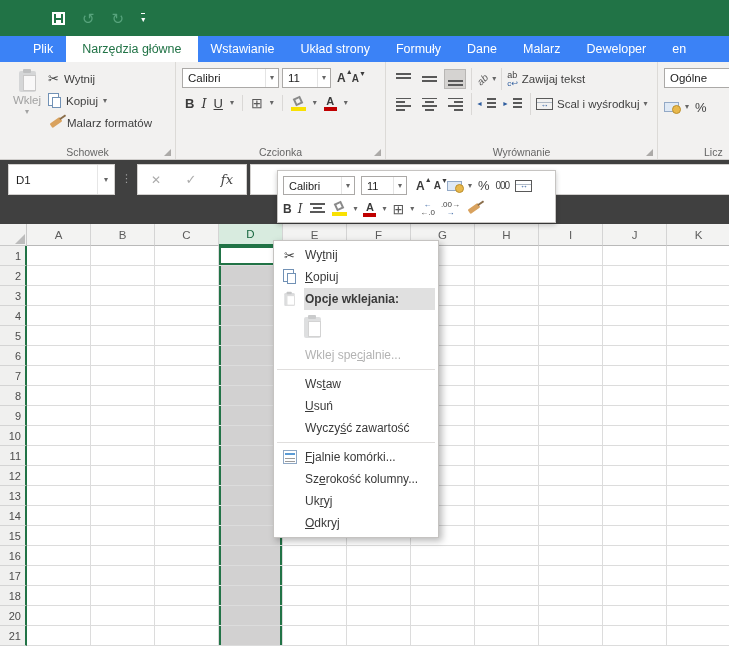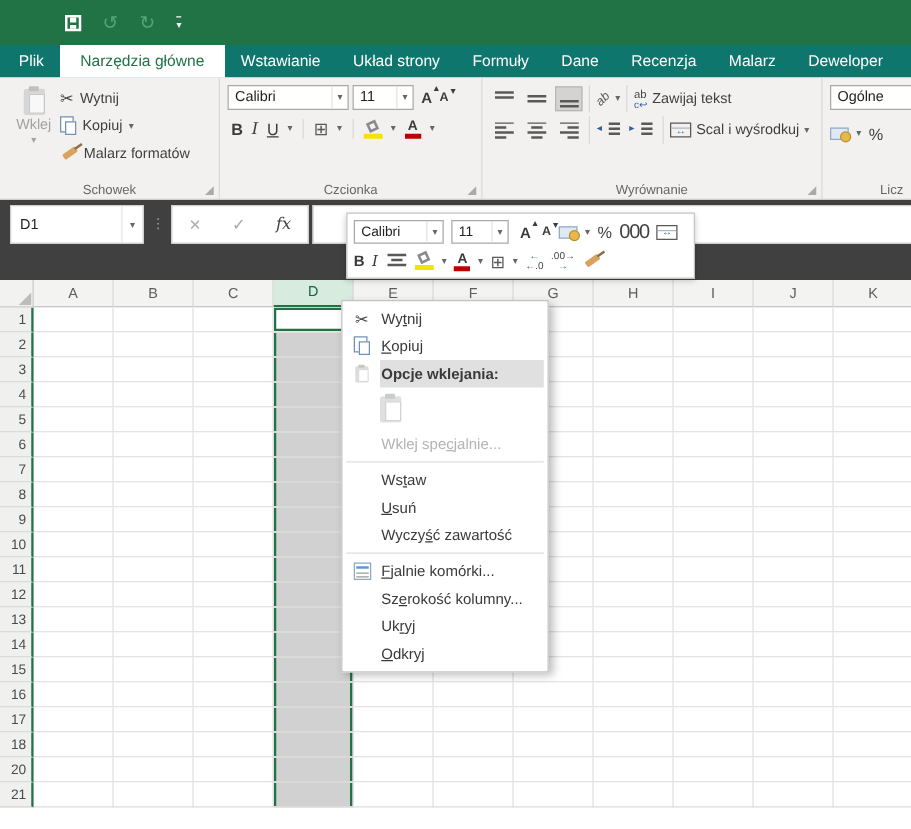--- a/index.html
+++ b/index.html
@@ -9,21 +9,21 @@
 
   
   .titlebar{height:36px;background:#217346;display:flex;align-items:center;padding-left:52px;gap:17px;}
   .floppy{width:13px;height:13px;border:2px solid #fff;position:relative;}
   .floppy::before{content:"";position:absolute;top:0;left:2px;width:5px;height:4px;background:#fff;}
   .floppy::after{content:"";position:absolute;bottom:0;left:2px;width:5px;height:3px;background:#fff;}
   .undoredo{color:#57a37c;font-size:15px;line-height:1;}
   .qat-dd{color:#fff;font-size:8px;border-top:1px solid #fff;padding-top:2px;line-height:1;}
 
   
-  .tabrow{height:26px;background:#0f766e;display:flex;align-items:stretch;padding-left:2px;}
+  .tabrow{height:26px;background:#3b82f6;display:flex;align-items:stretch;padding-left:20px;}
   .tab{color:#fff;font-size:12.5px;padding:6px 13px 0 13px;white-space:nowrap;}
   .tab.active{background:#fff;color:#217346;padding-left:16px;padding-right:16px;}
 
   
   .ribbon{height:98px;background:#f2f1f0;border-bottom:1px solid #cfcdcb;display:flex;}
   .rgroup{position:relative;border-right:1px solid #dcdad7;padding:6px 4px 16px 6px;flex:none;}
   .glabel{position:absolute;bottom:1px;left:0;right:0;text-align:center;font-size:10.5px;color:#666;}
   .launcher{position:absolute;bottom:3px;right:4px;width:0;height:0;
             border-left:7px solid transparent;border-bottom:7px solid #9a9896;opacity:.8;}
   .rtext{font-size:11.5px;color:#3f3f3f;}
@@ -114,21 +114,21 @@
   .cell.active{background:#fff;box-shadow:inset 0 0 0 2px #217346;}
 
   
   .minibar{position:absolute;left:277px;top:170px;width:279px;height:53px;background:#fff;
            border:1px solid #c6c4c2;box-shadow:0 2px 5px rgba(0,0,0,.22);z-index:20;padding:3px 5px;}
   .mrow{display:flex;align-items:center;gap:6px;height:23px;}
   .minibar .combo{height:19px;font-size:11px;}
   .minibar .fbtn{font-size:12px;}
   .decbtn{font-size:8px;color:#444;line-height:1;text-align:center;}
   .decbtn span{color:#2e5d9e;}
-  .m000{font-size:16px;color:#3f3f3f;letter-spacing:-1px;}
+  .m000{font-size:10px;color:#3f3f3f;letter-spacing:-1px;}
 
   
   .cmenu{position:absolute;left:273px;top:240px;width:166px;background:#fff;border:1px solid #c5c3c1;
          box-shadow:3px 3px 7px rgba(0,0,0,.28);z-index:30;padding:3px 1px;font-size:12px;color:#3a3a3a;}
   .cmrow{display:flex;align-items:center;height:22px;}
   .cmicon{width:29px;flex:none;display:flex;justify-content:center;align-items:center;}
   .cmlabel{flex:1;padding-left:1px;white-space:nowrap;}
   .cmrow.hl .cmlabel{background:#e0e0e0;align-self:stretch;display:flex;align-items:center;margin-right:2px;font-weight:bold;}
   .cmrow .accel{text-decoration:underline;}
   .cmrow.disabled{color:#b3b3b3;}
@@ -153,21 +153,20 @@
     <span class="qat-dd">▾</span>
   </div>
 
   <div class="tabrow">
       <div class="tab">Plik</div>
       <div class="tab active">Narzędzia główne</div>
       <div class="tab">Wstawianie</div>
       <div class="tab">Układ strony</div>
       <div class="tab">Formuły</div>
       <div class="tab">Dane</div>
-      <div class="tab">Recenzja</div>
       <div class="tab">Malarz</div>
       <div class="tab">Deweloper</div>
       <div class="tab">en</div>
     </div>
 
   <div class="ribbon">
 
     <div class="rgroup g-clip">
       <div class="pastebtn">
         <span class="icon-clip" style="opacity:.55"></span>

